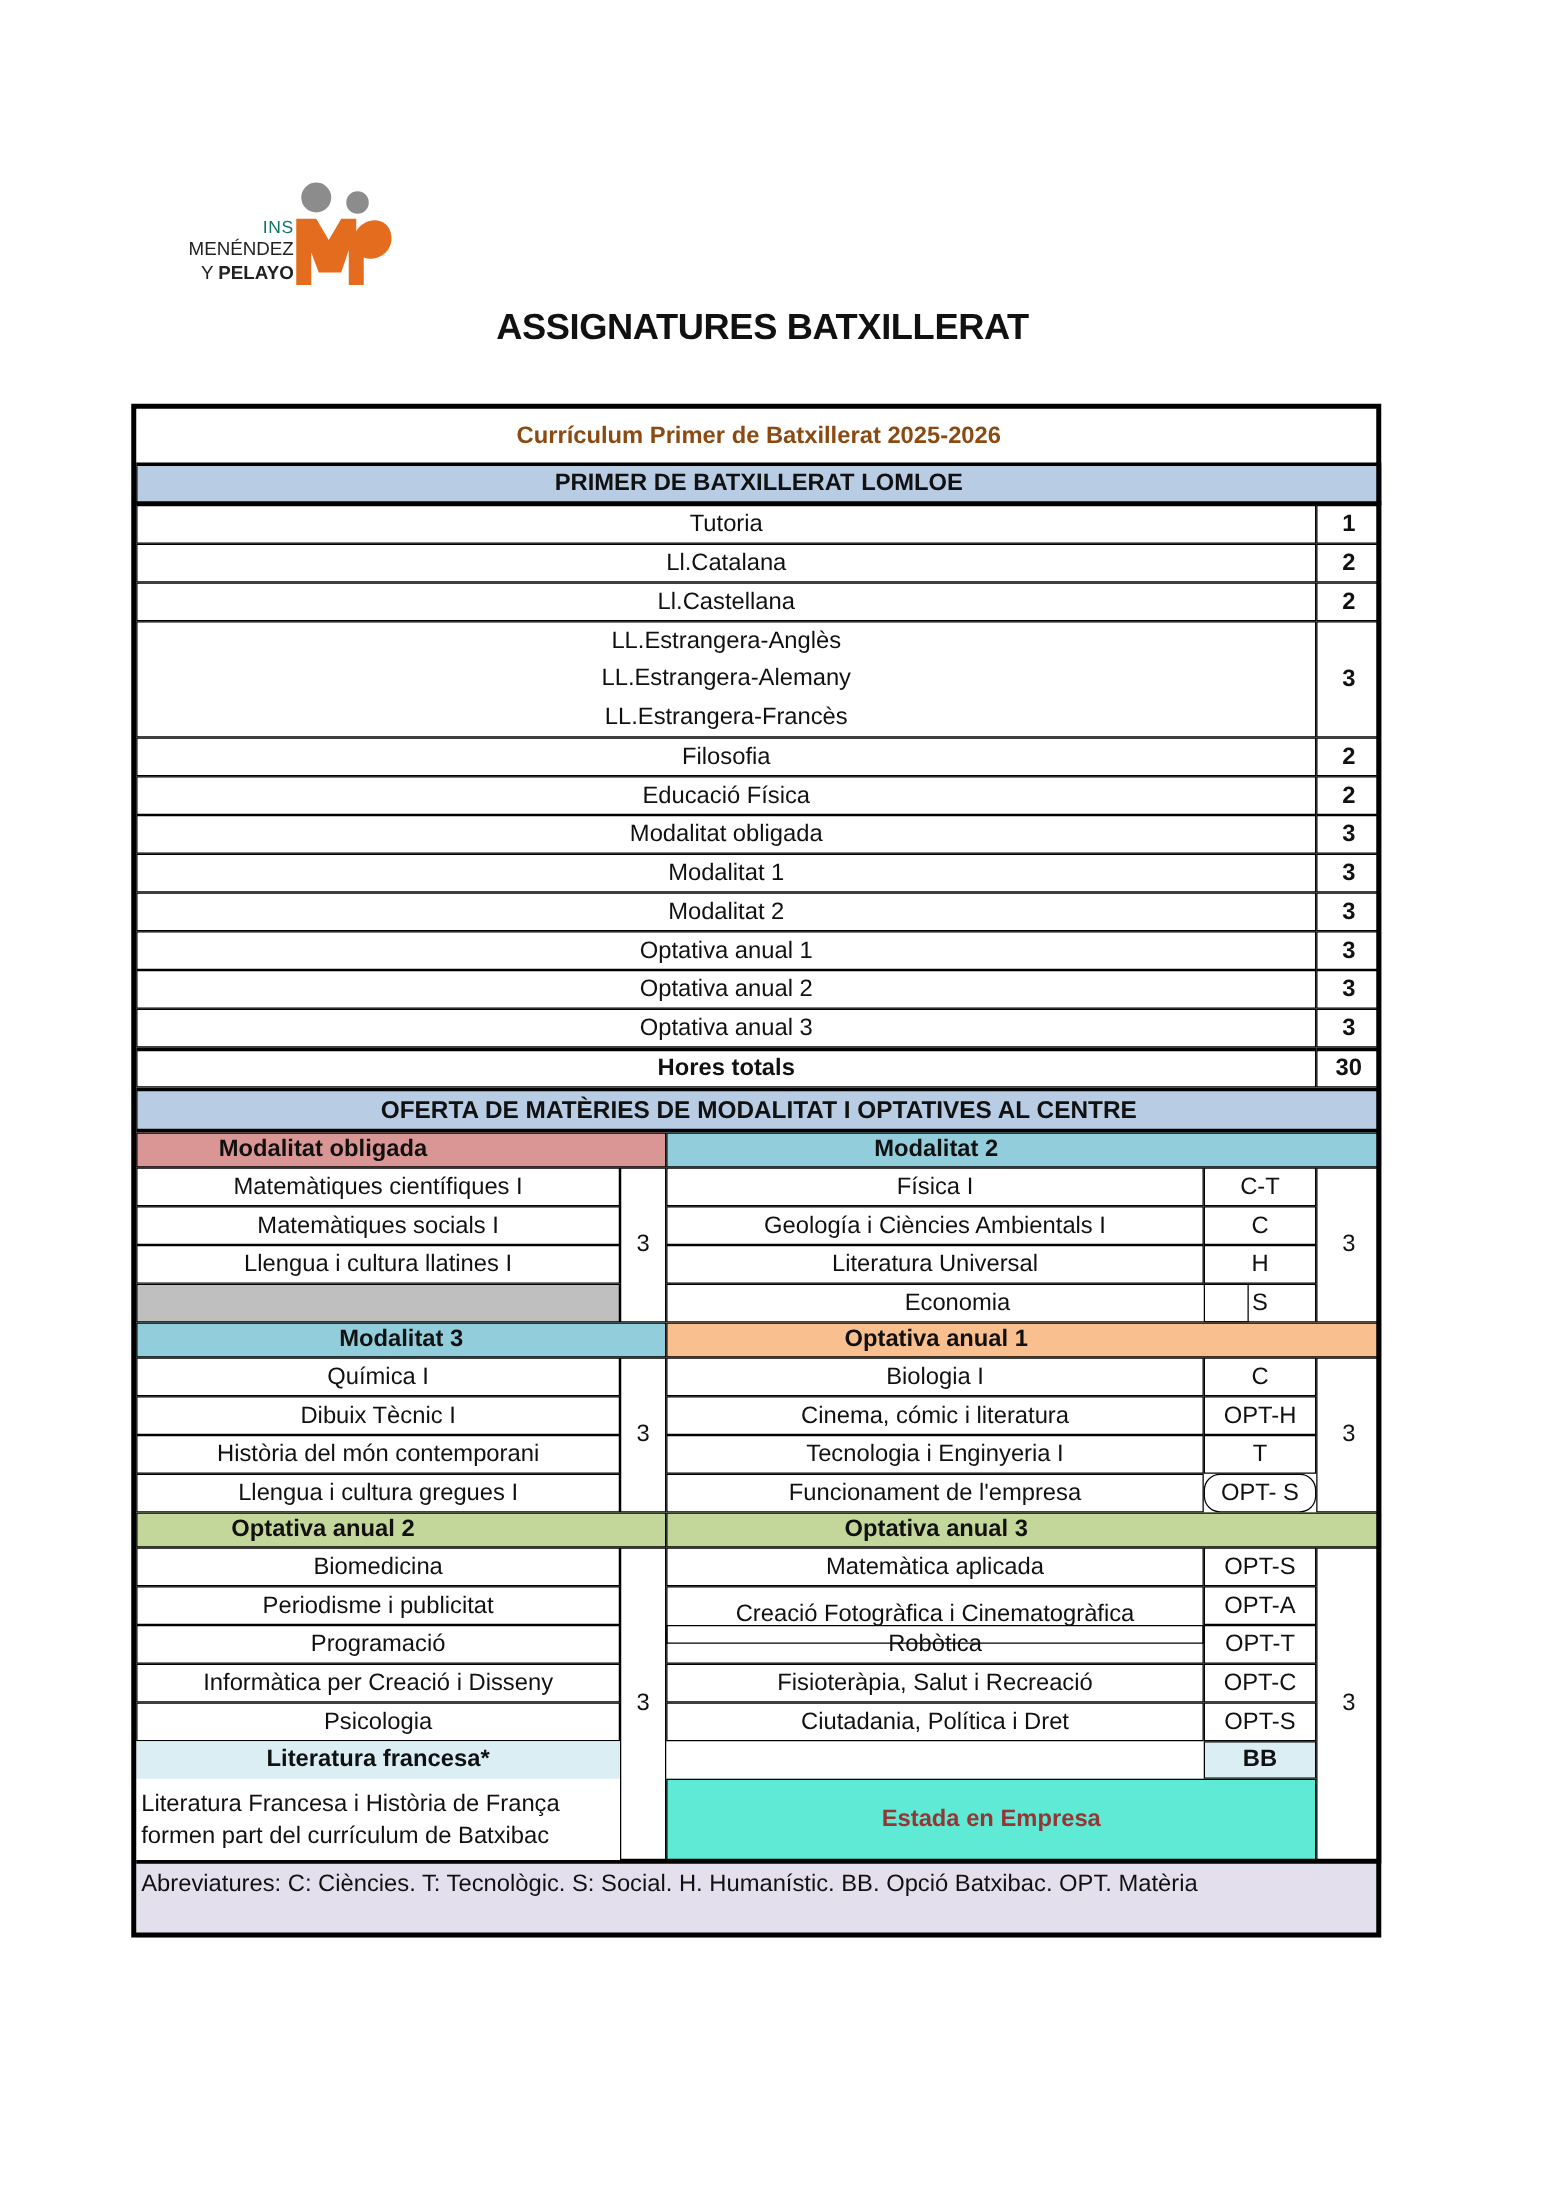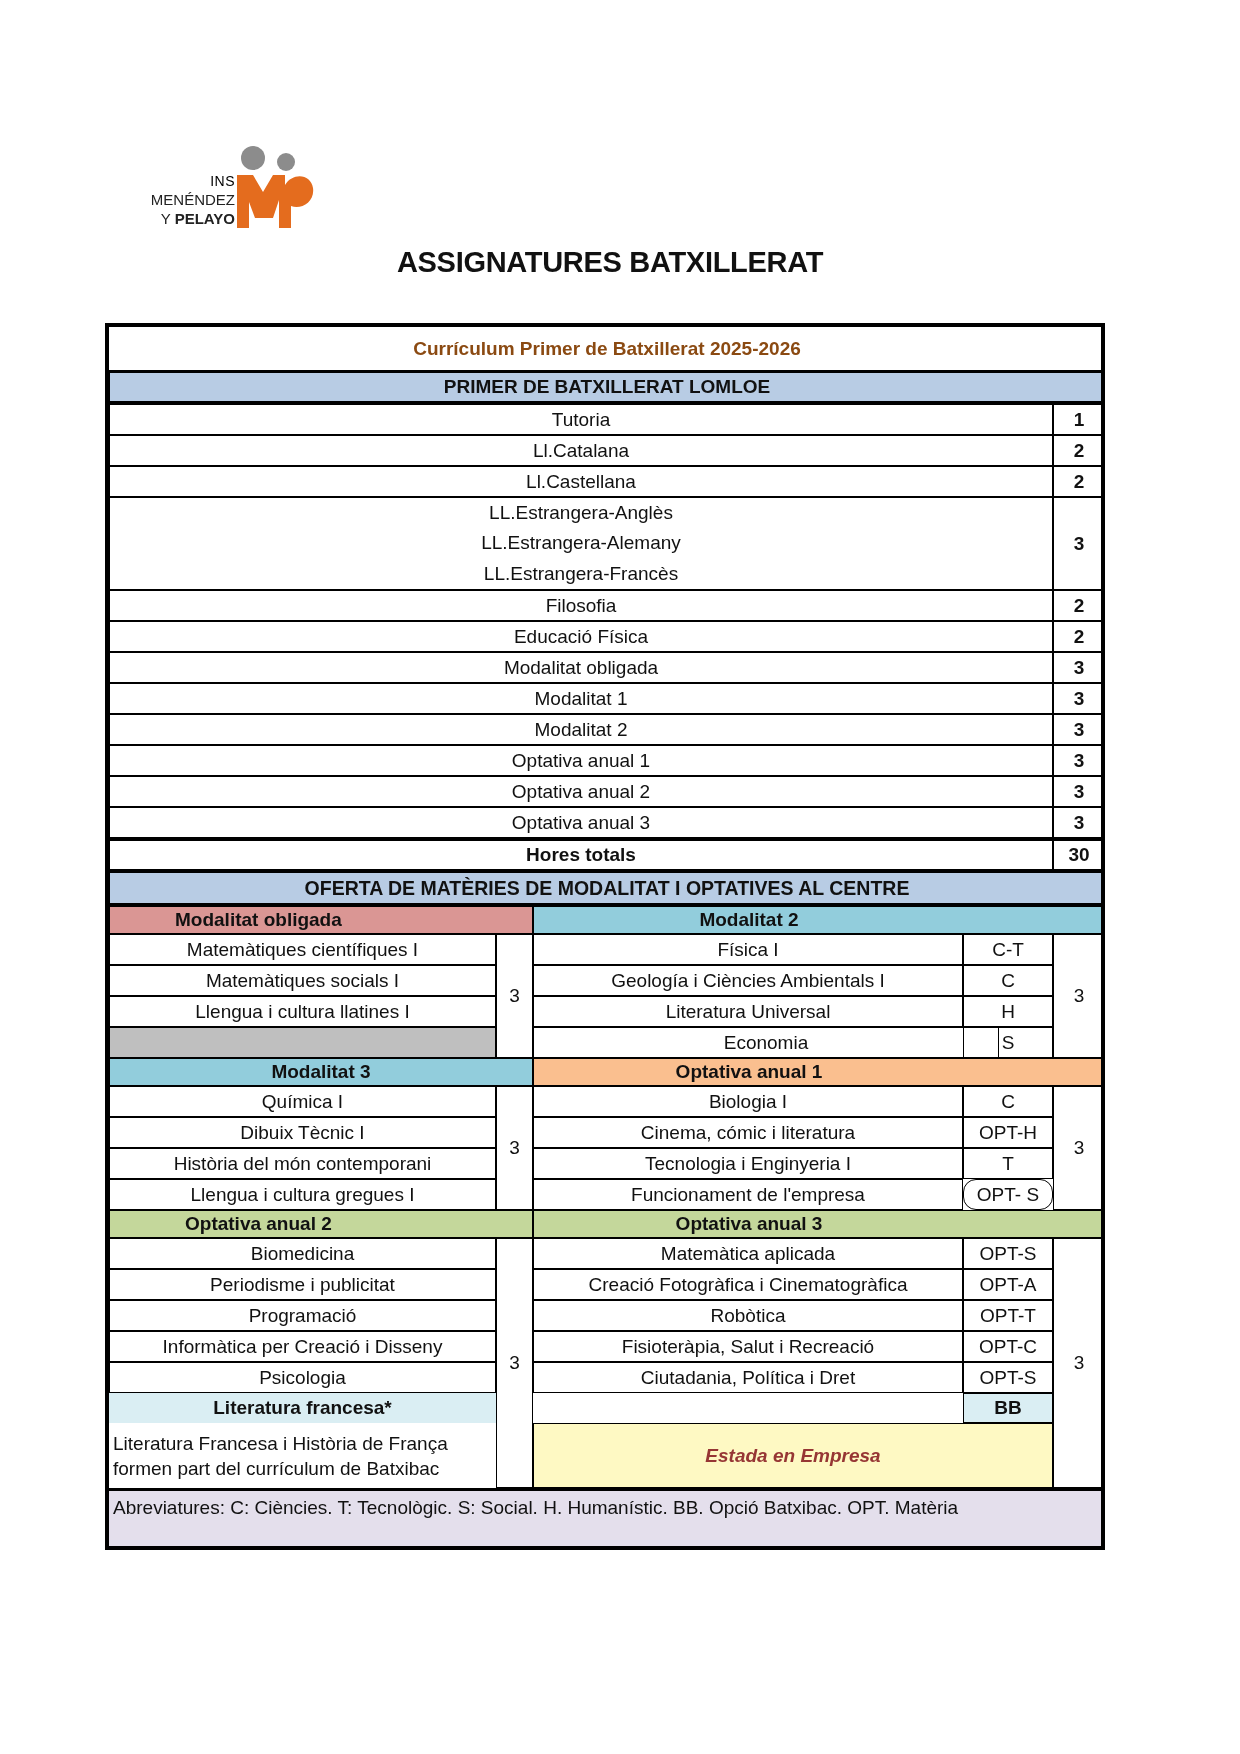--- a/index.html
+++ b/index.html
@@ -1,38 +1,38 @@
 <!DOCTYPE html>
 <html><head>
 <meta charset="utf-8">
 <style>
   html,body{margin:0;padding:0;background:#fff;}
   body{width:1240px;height:1754px;position:relative;font-family:"Liberation Sans",sans-serif;color:#111;overflow:hidden;}
   .abs{position:absolute;box-sizing:border-box;}
   
   .logo{left:145px;top:140px;width:185px;height:95px;}
   .logo .txt{position:absolute;right:95px;text-align:right;font-family:"Liberation Sans",sans-serif;line-height:1;}
-  .logo .ins{top:34px;font-size:14px;color:#000000;letter-spacing:0.5px;}
+  .logo .ins{top:34px;font-size:14px;color:#0f766e;letter-spacing:0.5px;}
   .logo .men{top:52px;font-size:15px;font-weight:normal;color:#222;}
   .logo .pel{top:71px;font-size:15px;color:#222;}
   .logo .pel b{font-weight:bold;}
   .logo svg{position:absolute;left:88px;top:0;}
   h1.title{position:absolute;left:0;width:1220px;top:246px;margin:0;text-align:center;font-size:29px;font-weight:bold;letter-spacing:-0.3px;}
   
   .tbl{left:105px;top:323px;width:1000px;height:1227px;border:4px solid #000;}
   .cell{position:absolute;box-sizing:border-box;display:flex;align-items:center;justify-content:center;text-align:center;font-size:19px;border:1px solid #000;}
   .bold{font-weight:bold;}
   .hdr-blue{background:#b8cce4;}
   .hdr-red{background:#da9694;}
   .hdr-cyan{background:#92cddc;}
   .hdr-orange{background:#fabf8f;}
   .hdr-green{background:#c4d79b;}
   .hdr-lightblue{background:#daeef3;}
   .gray{background:#bfbfbf;}
-  .peach{background:#fef9c3;font-style:italic;}
+  .peach{background:#5eead4;}
   .lilac{background:#e4dfec;}
   .thick-t{border-top:3px solid #000;}
   .thick-b{border-bottom:3px solid #000;}
   .langcell{flex-direction:column;justify-content:space-around;}
   .note{justify-content:flex-start;text-align:left;padding-left:4px;line-height:25px;font-size:19px;align-items:center;}
   .footer{justify-content:flex-start;align-items:flex-start;text-align:left;padding:4px 4px;line-height:25px;font-size:19px;}
 </style>
 </head>
 <body>
 
@@ -119,21 +119,21 @@
     <div class="cell " style="left: 1053px; top: 1086px; width: 52px; height: 124px;">3</div>
     <div class="cell bold hdr-green" style="left: 109px; top: 1210px; width: 424px; height: 28px; justify-content: flex-start; padding-left: 75px;">Optativa anual 2</div>
     <div class="cell bold hdr-green" style="left: 533px; top: 1210px; width: 572px; height: 28px; padding-right: 140px;">Optativa anual 3</div>
     <div class="cell " style="left: 109px; top: 1238px; width: 387px; height: 31px;">Biomedicina</div>
     <div class="cell " style="left: 109px; top: 1269px; width: 387px; height: 31px;">Periodisme i publicitat</div>
     <div class="cell " style="left: 109px; top: 1300px; width: 387px; height: 31px;">Programació</div>
     <div class="cell " style="left: 109px; top: 1331px; width: 387px; height: 31px;">Informàtica per Creació i Disseny</div>
     <div class="cell " style="left: 109px; top: 1362px; width: 387px; height: 31px;">Psicologia</div>
     <div class="cell " style="left: 533px; top: 1238px; width: 430px; height: 31px;">Matemàtica aplicada</div>
     <div class="cell " style="left: 963px; top: 1238px; width: 90px; height: 31px;">OPT-S</div>
-    <div class="cell " style="left: 533px; top: 1269px; width: 430px; height: 31px;">Creació Fotogràfica i Cinematogràfica</div>
+    <div class="cell " style="left: 533px; top: 1269px; width: 430px; height: 46px;">Creació Fotogràfica i Cinematogràfica</div>
     <div class="cell " style="left: 963px; top: 1269px; width: 90px; height: 31px;">OPT-A</div>
     <div class="cell " style="left: 533px; top: 1300px; width: 430px; height: 31px;">Robòtica</div>
     <div class="cell " style="left: 963px; top: 1300px; width: 90px; height: 31px;">OPT-T</div>
     <div class="cell " style="left: 533px; top: 1331px; width: 430px; height: 31px;">Fisioteràpia, Salut i Recreació</div>
     <div class="cell " style="left: 963px; top: 1331px; width: 90px; height: 31px;">OPT-C</div>
     <div class="cell " style="left: 533px; top: 1362px; width: 430px; height: 31px;">Ciutadania, Política i Dret</div>
     <div class="cell " style="left: 963px; top: 1362px; width: 90px; height: 31px;">OPT-S</div>
     <div class="cell bold hdr-lightblue" style="left: 109px; top: 1393px; width: 387px; height: 30px; border: none;">Literatura francesa*</div>
     <div class="cell bold hdr-lightblue" style="left: 533px; top: 1475px; width: 430px; height: 30px; border-radius: 12px;">Història de França*</div>
     <div class="cell bold hdr-lightblue" style="left: 963px; top: 1393px; width: 90px; height: 30px;">BB</div>

